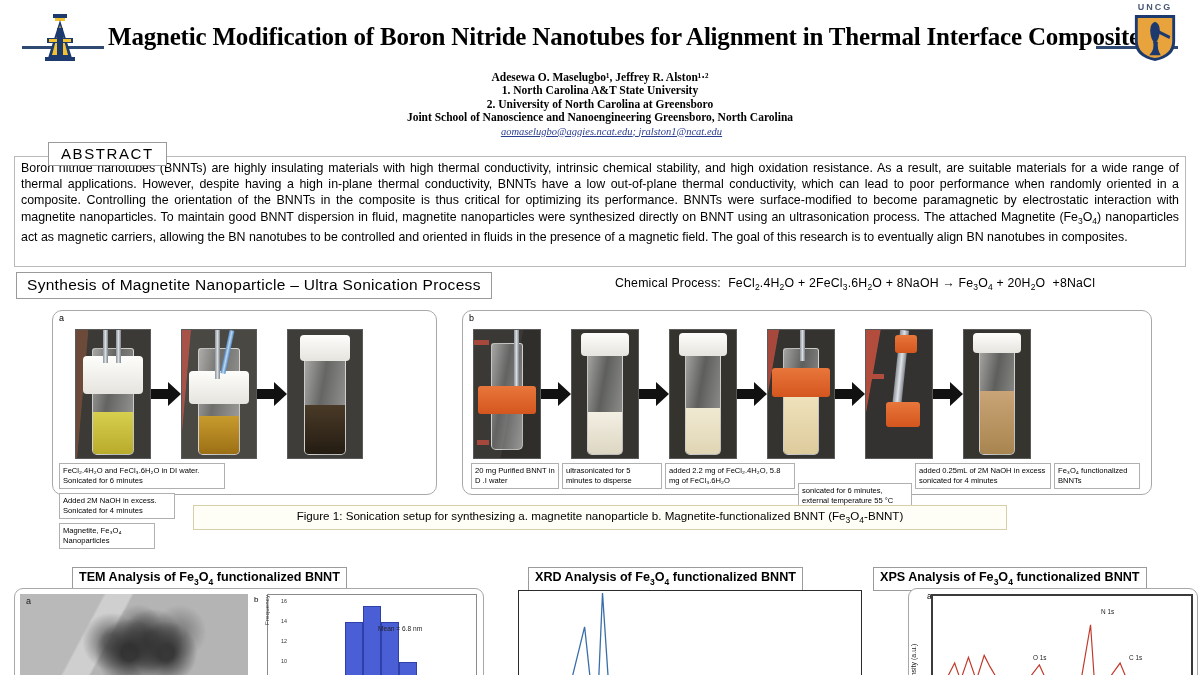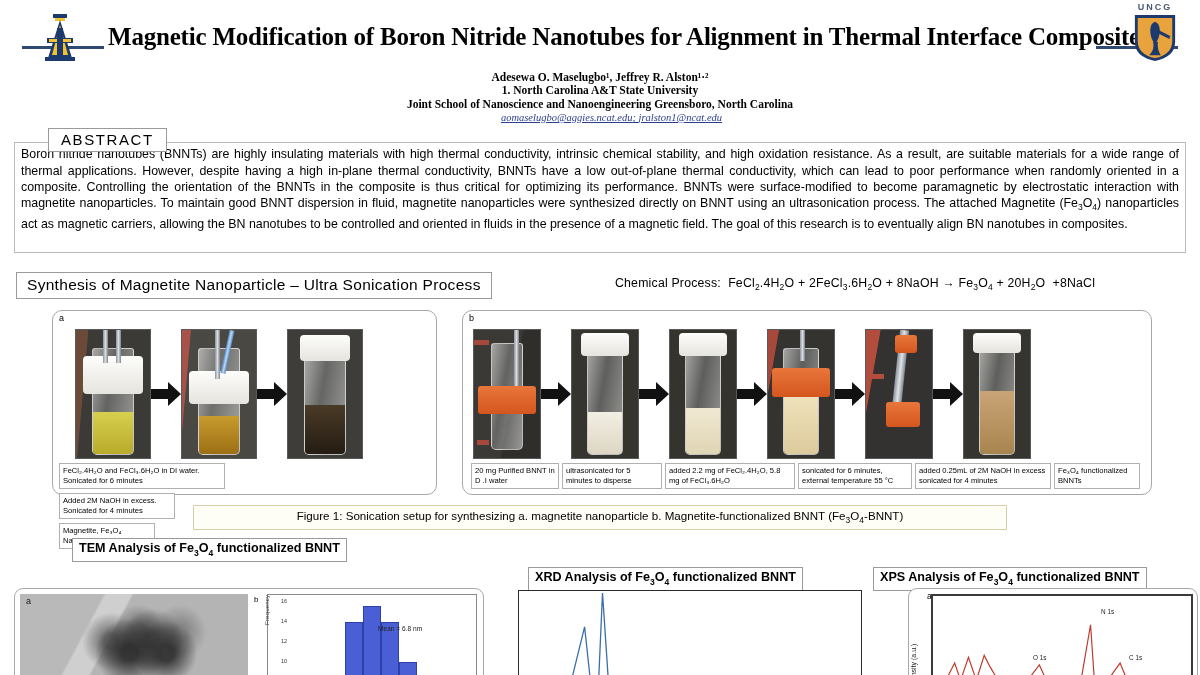--- a/index.html
+++ b/index.html
@@ -179,21 +179,21 @@
 
   
   .an-head {
     position:absolute;
     border:1px solid #9b9b9b; background:#fff;
     font-weight:bold; font-size:12.6px;
     padding:2px 6px 3px 6px;
     white-space:nowrap;
     font-family:"Liberation Sans", sans-serif;
   }
-  .an-head-tem { left:72px; top:538px; }
+  .an-head-tem { left:72px; top:567px; }
   .an-head-xrd { left:528px; top:567px; }
   .an-head-xps { left:873px; top:567px; }
 
   
   .bpanel {
     position:absolute;
     border:1px solid #a8a8a8; border-radius:9px; background:#fff;
     overflow:hidden;
   }
   .bpanel-tem { left:14px; top:588px; width:470px; height:100px; }
@@ -279,20 +279,21 @@
         <path d="M24 9 q5 2 5 9 q0 9 -5 14 q-5 -5 -5 -14 q0 -7 5 -9 z" fill="#1d3a6e"></path>
         <path d="M22 30 q2 8 -4 14 h12 q-4 -6 -3 -14 z" fill="#1d3a6e"></path>
         <path d="M28 18 L40 24 L39 27 L27 21 Z" fill="#1d3a6e"></path>
       </svg>
     </div>
   </div>
 
   <div class="authors">
     <div class="line">Adesewa O. Maselugbo¹, Jeffrey R. Alston¹·²</div>
     <div class="line">1. North Carolina A&amp;T State University</div>
+    <div class="line">2. University of North Carolina at Greensboro</div>
     <div class="line">Joint School of Nanoscience and Nanoengineering Greensboro, North Carolina</div>
   </div>
   <div class="emails">
     <a href="#">aomaselugbo@aggies.ncat.edu</a><span>; </span><a href="#">jralston1@ncat.edu</a>
   </div>
 
   <div class="abstract-wrap" style="height:130px;">
     <div class="abstract-label sec-label">ABSTRACT</div>
     <div class="abstract-box">
       <div class="abstract-text">
@@ -438,21 +439,21 @@
           <div class="liquid" style="height:62%;background:linear-gradient(180deg,#c9a477,#a8854f);"></div>
         </div>
         <div class="whitecap" style="top:2%;height:16%;left:14%;right:14%;"></div>
       </div>
     </div>
 
     <div class="caps" style="left:8px; top:152px; width:676px; gap:3px;">
       <div class="cap" style="width:88px;height:26px;">20 mg Purified BNNT in D .I water</div>
       <div class="cap" style="width:100px;height:26px;">ultrasonicated for 5 minutes to disperse</div>
       <div class="cap" style="width:130px;height:26px;">added 2.2 mg of FeCl₂.4H₂O, 5.8 mg of FeCl₃.6H₂O</div>
-      <div class="cap" style="width:114px;height:26px;">sonicated for 6 minutes, external temperature 55 °C</div>
+      <div class="cap" style="width:114px;height:26px;margin-top:20px;">sonicated for 6 minutes, external temperature 55 °C</div>
       <div class="cap" style="width:136px;height:26px;">added 0.25mL of 2M NaOH in excess sonicated for 4 minutes</div>
       <div class="cap" style="width:86px;height:26px;">Fe₃O₄ functionalized BNNTs</div>
     </div>
   </div>
 
   <div class="figcap">
     Figure 1: Sonication setup for synthesizing a. magnetite nanoparticle b. Magnetite-functionalized BNNT (Fe<sub>3</sub>O<sub>4</sub>-BNNT)
   </div>
 
 

